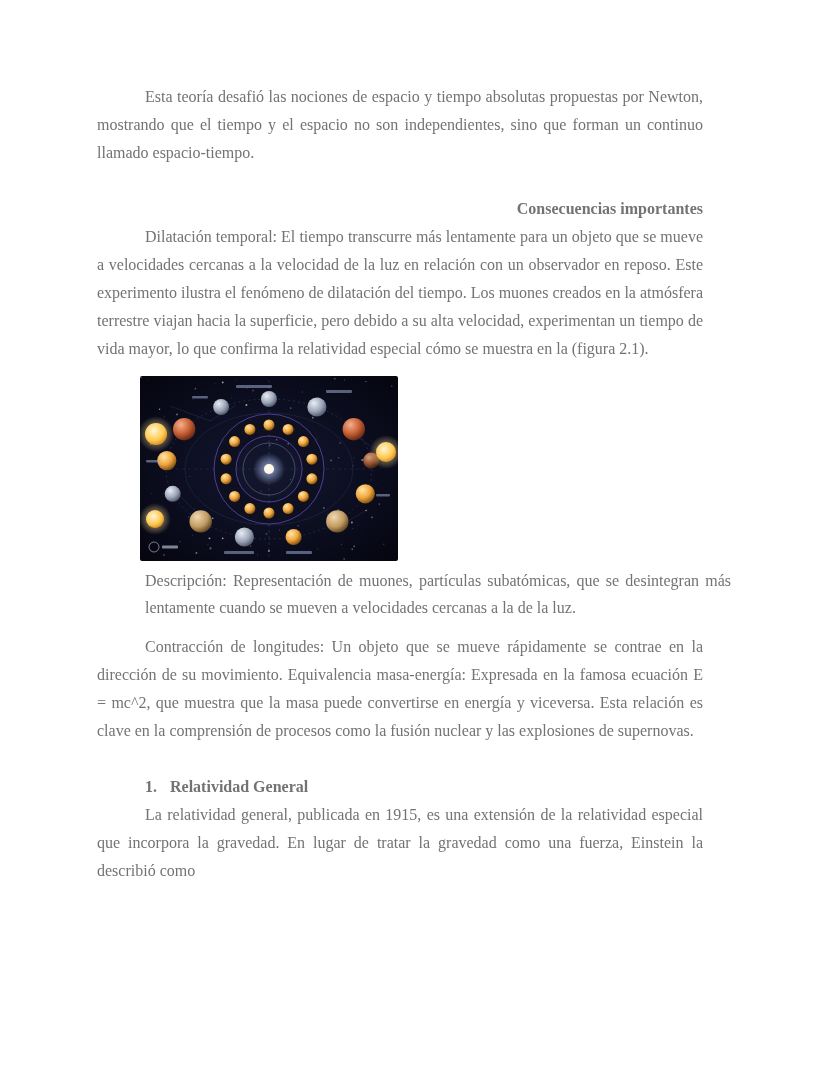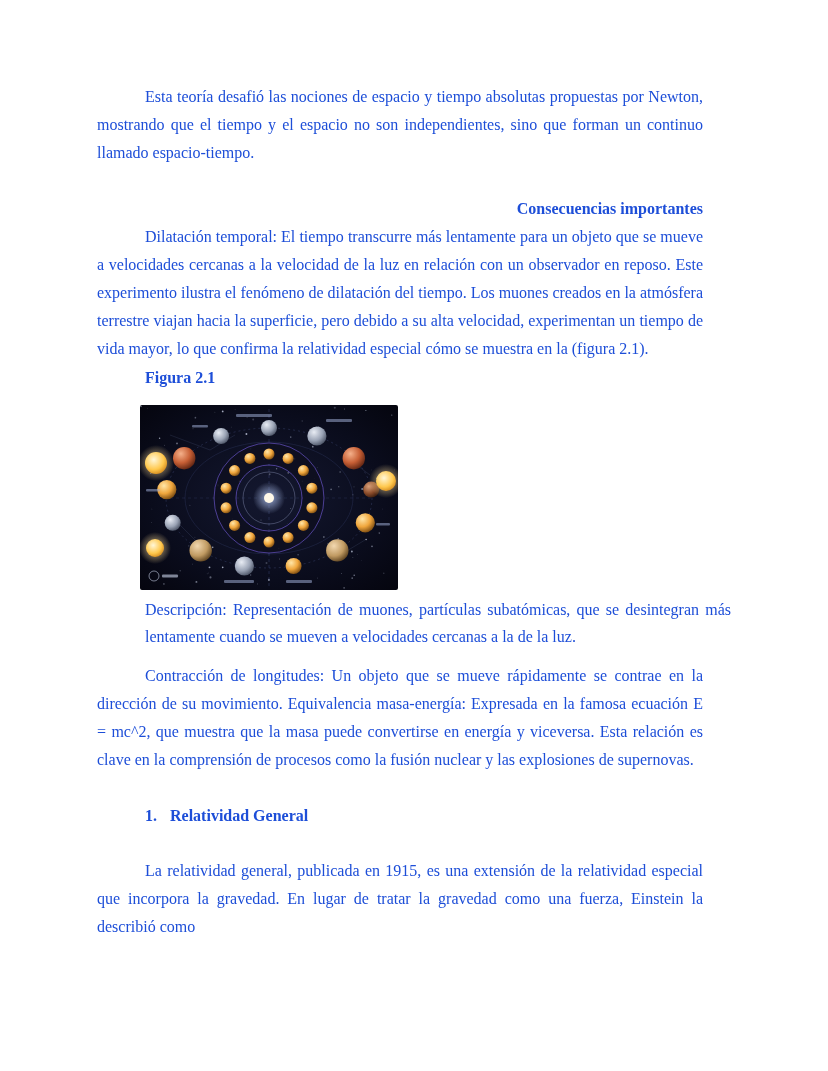--- a/index.html
+++ b/index.html
@@ -1,45 +1,44 @@
 <!DOCTYPE html>
 <html><head>
 <meta charset="utf-8">
 <style>
   *{box-sizing:border-box}
   html,body{margin:0;padding:0;background:#ffffff}
   .page{
     width:764px;height:1071px;background:#ffffff;position:relative;overflow:hidden;
-    font-family:"Liberation Serif","DejaVu Serif",serif;color:#1d4ed8;
+    font-family:"Liberation Serif","DejaVu Serif",serif;color:#737373;
     padding:83px 61px 0 97px;
   }
   p{margin:0;font-size:16px;line-height:28px;text-align:justify}
   .indent{text-indent:48px}
   .h1{font-weight:700;text-align:right;text-indent:48px;margin-top:28px}
   .fig-label{font-weight:700;text-align:left;margin-left:48px;margin-top:1px}
   .figure{margin:13px 0 0 43px;width:258px;height:185px;display:block;line-height:0}
   .figure svg{display:block;border-radius:2px}
   .caption{margin:6px 0 12px 48px;width:586px;line-height:27px}
   .p3{margin-top:11px}
   .h2{font-weight:700;text-align:left;margin-top:28px;padding-left:48px}
   .h-num{margin-right:13px}
-  .p4{margin-top:27px}
+  .p4{}
 </style>
 </head>
 <body>
 
 <div class="page">
 
   <p class="indent">Esta teoría desafió las nociones de espacio y tiempo absolutas propuestas por Newton, mostrando que el tiempo y el espacio no son independientes, sino que forman un continuo llamado espacio-tiempo.</p>
 
   <p class="h1">Consecuencias importantes</p>
 
   <p class="indent">Dilatación temporal: El tiempo transcurre más lentamente para un objeto que se mueve a velocidades cercanas a la velocidad de la luz en relación con un observador en reposo. Este experimento ilustra el fenómeno de dilatación del tiempo. Los muones creados en la atmósfera terrestre viajan hacia la superficie, pero debido a su alta velocidad, experimentan un tiempo de vida mayor, lo que confirma la relatividad especial cómo se muestra en la (figura 2.1).</p>
 
-  <p class="fig-label">Figura 2.1</p>
 
   <div class="figure">
     <svg id="muon-svg" viewBox="0 0 258 185" width="258" height="185">
       <defs>
         <radialGradient id="g-bg" cx="50%" cy="50%" r="75%">
           <stop offset="0%" stop-color="#141830"></stop>
           <stop offset="60%" stop-color="#0a0c1c"></stop>
           <stop offset="100%" stop-color="#04040c"></stop>
         </radialGradient>
         <radialGradient id="g-gold" cx="35%" cy="30%" r="75%">

